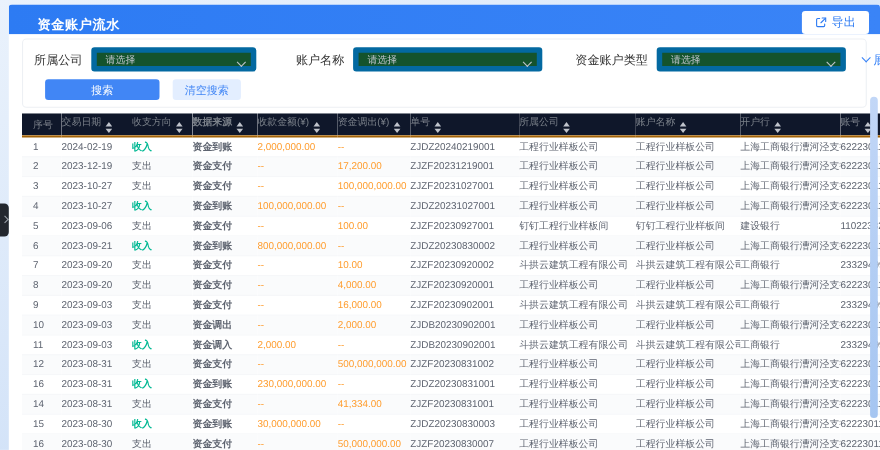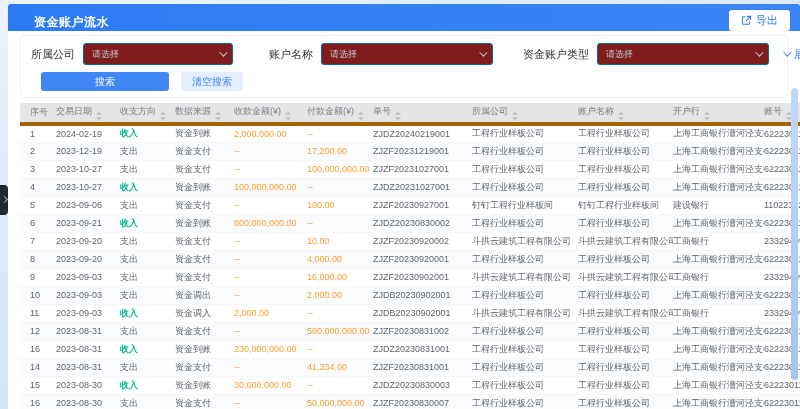--- a/index.html
+++ b/index.html
@@ -43,22 +43,22 @@
 
   
   .filters{
     margin:4px 12px 0 12px; border:1px solid #edf0f4; border-radius:4px;
     padding:7px 10px 6px 10px; background:#fff;
   }
   .filter-row{ display:flex; align-items:center; height:22px; }
   .field{ display:flex; align-items:center; }
   .flabel{ font-size:11px; color:#333; margin-right:8px; white-space:nowrap; }
   .select{
-    position:relative; height:22px; border:1px solid #0369a1; border-radius:3px;
-    background:#7f1d1d; display:flex; align-items:center; padding:0 20px 0 8px;
+    position:relative; height:22px; border:5px solid #0369a1; border-radius:3px;
+    background:#14532d; display:flex; align-items:center; padding:0 20px 0 8px;
     cursor:pointer;
   }
   .select .ph{ font-size:9px; color:#c0c4cc; }
   .chev{
     position:absolute; right:7px; top:7px; width:6px; height:6px;
     border-right:1px solid #c0c4cc; border-bottom:1px solid #c0c4cc;
     transform:rotate(45deg) translateY(-2px);
   }
   .sel-company{ width:150px; margin-right:36px; }
   .sel-account{ width:172px; margin-right:30px; }
@@ -66,50 +66,50 @@
   .expand{
     display:flex; align-items:center; gap:5px; color:#3a84f7; font-size:11px;
     cursor:pointer; white-space:nowrap; margin-left:auto; text-decoration:none;
   }
   .chev-blue{
     width:6px; height:6px; border-right:1px solid #3a84f7; border-bottom:1px solid #3a84f7;
     transform:rotate(45deg) translateY(-2px); display:inline-block;
   }
   .btn-row{ display:flex; align-items:center; margin-top:7px; }
   .btn-primary{
-    width:128px; height:19px; background:#4186f5; color:#fff; border:none;
+    width:104px; height:19px; background:#4186f5; color:#fff; border:none;
     border-radius:3px; font-size:10px; cursor:pointer; margin-left:10px;
     font-family:inherit;
   }
   .btn-plain{
     height:19px; background:#e3eeff; color:#4186f5; border:none;
     border-radius:3px; font-size:10px; padding:0 11px; margin-left:12px;
     cursor:pointer; font-family:inherit;
   }
 
   
   .table-wrap{ margin-top:5px; overflow:hidden; }
   table{ border-collapse:collapse; table-layout:fixed; margin-left:12px; width:824px; }
   th,td{
     text-align:left; white-space:nowrap; overflow:hidden;
     padding:0 6px 0 0; font-weight:normal;
   }
   thead th{
-    font-size:9px; color:#7a8089; height:21px; background:#e5e5e5;
-    border-bottom:4px solid #a16207;
+    font-size:9px; color:#7a8089; height:21px; background:#0f172a;
+    border-bottom:2px solid #a16207;
   }
   tbody td{ font-size:9px; color:#5e6470; height:18px; border-bottom:1px solid #f6f7f9; }
   tbody tr:nth-child(even){ background:#fafbfc; }
   td.income{ color:#00b893;font-weight:bold; }
   td.expense{ color:#5e6470; }
   td.amount{ color:#ff9d2e; }
   th:nth-child(1),td:nth-child(1){ width:36px; padding-left:10px; }
   th:nth-child(2),td:nth-child(2){ width:64px; }
   th:nth-child(3),td:nth-child(3){ width:55px; }
-  th:nth-child(4),td:nth-child(4){ width:59px; }
+  th:nth-child(4),td:nth-child(4){ width:59px;font-weight:bold; }
   th:nth-child(5),td:nth-child(5){ width:73px; }
   th:nth-child(6),td:nth-child(6){ width:66px; }
   th:nth-child(7),td:nth-child(7){ width:99px; }
   th:nth-child(8),td:nth-child(8){ width:106px; }
   th:nth-child(9),td:nth-child(9){ width:95px; }
   th:nth-child(10),td:nth-child(10){ width:91px;margin-left:48px; }
   th:nth-child(11),td:nth-child(11){ width:80px; }
 
   .sort{ display:inline-flex; flex-direction:column; margin-left:4px; vertical-align:-1px; cursor:pointer; }
   .sort i{ width:0; height:0; border-left:3px solid transparent; border-right:3px solid transparent; display:block; }
@@ -194,21 +194,21 @@
                   <i class="down"></i>
                 </span></th>
               <th><span>数据来源</span><span class="sort">
                   <i class="up"></i>
                   <i class="down"></i>
                 </span></th>
               <th><span>收款金额(¥)</span><span class="sort">
                   <i class="up"></i>
                   <i class="down"></i>
                 </span></th>
-              <th><span>付款金额(¥)</span><span class="sort">
+              <th><span>资金调出(¥)</span><span class="sort">
                   <i class="up"></i>
                   <i class="down"></i>
                 </span></th>
               <th><span>单号</span><span class="sort">
                   <i class="up"></i>
                   <i class="down"></i>
                 </span></th>
               <th><span>所属公司</span><span class="sort">
                   <i class="up"></i>
                   <i class="down"></i>

